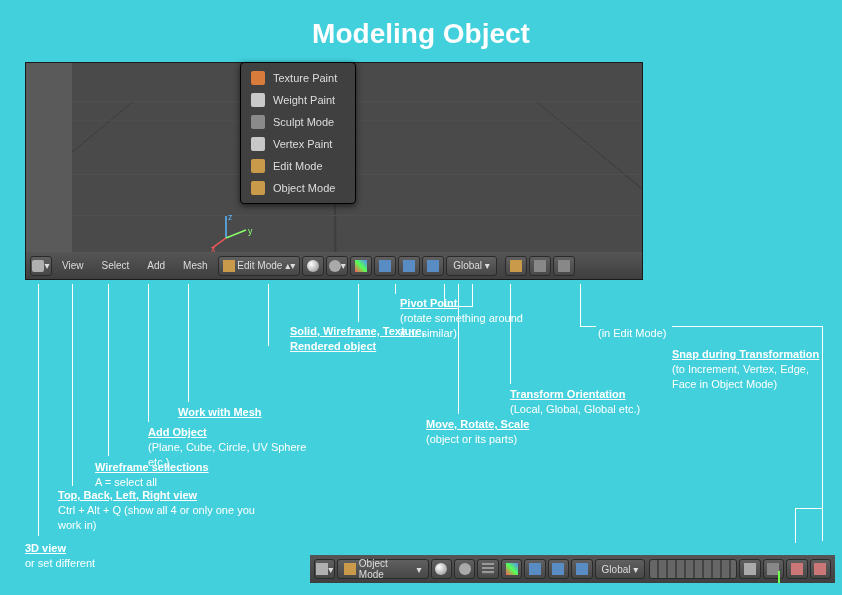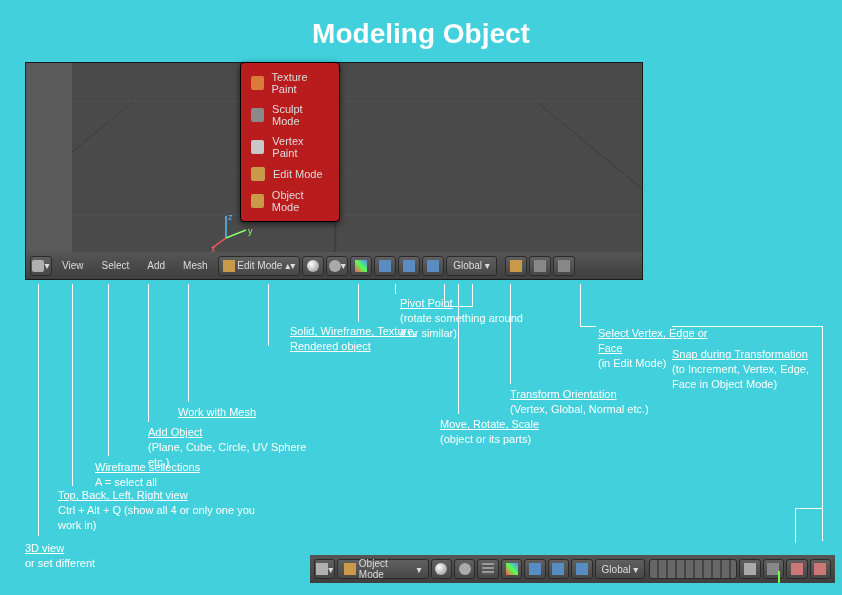--- a/index.html
+++ b/index.html
@@ -10,31 +10,31 @@
 .gridfloor::before{content:"";position:absolute;inset:0;background:
  linear-gradient(#555 1px,transparent 1px) 0 0/100% 38px,
  linear-gradient(90deg,#2a2a2a 1px,transparent 1px) 0 0/25% 100%;
  opacity:.4;transform:perspective(400px) rotateX(55deg) scale(2.2);transform-origin:50% 80%}
 .sidepanel{position:absolute;left:0;top:0;width:46px;height:190px;background:#5a5a5a}
 .axis{position:absolute;left:180px;top:145px;width:50px;height:50px}
 .axis .z{position:absolute;left:22px;top:4px;color:#5bb8ff;font-size:9px}
 .axis .y{position:absolute;left:42px;top:18px;color:#8bff6b;font-size:9px}
 .axis .x{position:absolute;left:5px;top:36px;color:#ff5b5b;font-size:9px}
 .axis svg{position:absolute;left:0;top:0}
-.dropdown{position:absolute;left:240px;top:62px;width:100px;background:#b91c1c;border:1px solid #000;border-radius:4px;box-shadow:0 2px 6px rgba(0,0,0,.6);padding:4px 0}
+.dropdown{position:absolute;left:240px;top:62px;width:116px;background:#404040;border:1px solid #000;border-radius:4px;box-shadow:0 2px 6px rgba(0,0,0,.6);padding:4px 0}
 .dropdown .item{display:flex;align-items:center;padding:4px 10px;color:#ddd;font-size:11px;cursor:pointer}
 .dropdown .ico{width:14px;height:14px;margin-right:8px;display:inline-block;border-radius:2px}
 .hdrbar{position:absolute;left:0;bottom:0;width:100%;height:27px;background:linear-gradient(#555,#3f3f3f);display:flex;align-items:center;font-size:11px;color:#d5d5d5;padding:0 4px;gap:2px}
 .hbtn{background:linear-gradient(#606060,#474747);border:1px solid #2a2a2a;border-radius:3px;height:20px;display:flex;align-items:center;padding:0 6px;color:#ddd;font-size:10px}
 .hbtn.sq{width:22px;padding:0;justify-content:center}
 .hbtn.txt{border:none;background:none;padding:0 8px}
 .hbtn .small-ico{width:12px;height:12px;display:inline-block}
 .spacer{width:4px}
 .annot{position:absolute;color:#fff;font-size:11px;line-height:1.35;max-width:180px}
-.annot .h{text-decoration:underline;font-weight:normal;display:block}
+.annot .h{text-decoration:underline;font-weight:bold;display:block}
 .annot .s{font-weight:normal}
 .vline{position:absolute;width:1px;background:#fff}
 .hline{position:absolute;height:1px;background:#fff}
 .bottombar{position:absolute;left:310px;bottom:12px;width:525px;height:28px;background:linear-gradient(#555,#3f3f3f);display:flex;align-items:center;padding:0 4px;gap:2px;font-size:10px;color:#ddd}
 .grn{position:absolute;right:55px;bottom:0;width:2px;height:12px;background:#6bff4a}
 </style>
 </head>
 <body>
 
 <div class="title">Modeling Object</div>
@@ -88,20 +88,24 @@
     <div class="hbtn sq">
         <span class="small-ico" style="background:#888"></span>
       </div>
   </div>
 </div>
 
 <div class="dropdown" id="dd">
     <div class="item">
       <span class="ico" style="background: rgb(217, 123, 58);"></span>
       <span>Texture Paint</span>
+    </div>
+    <div class="item">
+      <span class="ico" style="background: rgb(200, 200, 200);"></span>
+      <span>Weight Paint</span>
     </div>
     <div class="item">
       <span class="ico" style="background: rgb(138, 138, 138);"></span>
       <span>Sculpt Mode</span>
     </div>
     <div class="item">
       <span class="ico" style="background: rgb(200, 200, 200);"></span>
       <span>Vertex Paint</span>
     </div>
     <div class="item">
@@ -140,23 +144,23 @@
 <div class="annot" style="left:95px;top:460px"><span class="h">Wireframe sellections</span><span class="s">A = select all</span></div>
 <div class="annot" style="left:148px;top:425px"><span class="h">Add Object</span><span class="s">(Plane, Cube, Circle, UV Sphere etc.)</span></div>
 <div class="annot" style="left:178px;top:405px">
     <span class="h">Work with Mesh</span>
   </div>
 <div class="annot" style="left:222px;top:349px;max-width:200px"></div>
 <div class="annot" style="left:290px;top:324px;max-width:160px">
     <span class="h">Solid, Wireframe, Texture, Rendered object</span>
   </div>
 <div class="annot" style="left:400px;top:296px;max-width:130px"><span class="h">Pivot Point</span><span class="s">(rotate something around it or similar)</span></div>
-<div class="annot" style="left:440px;top:417px"><span class="h">Move, Rotate, Scale</span><span class="s">(object or its parts)</span></div>
-<div class="annot" style="left:510px;top:387px"><span class="h">Transform Orientation</span><span class="s">(Vertex, Global, Normal etc.)</span></div>
-<div class="annot" style="left:598px;top:326px;max-width:110px"><span class="h">Select Vertex, Edge or Face</span><span class="s">(in Edit Mode)</span></div>
+<div class="annot" style="left:426px;top:417px"><span class="h">Move, Rotate, Scale</span><span class="s">(object or its parts)</span></div>
+<div class="annot" style="left:510px;top:387px"><span class="h">Transform Orientation</span><span class="s">(Local, Global, Global etc.)</span></div>
+<div class="annot" style="left:598px;top:326px;max-width:110px"><span class="s">(in Edit Mode)</span></div>
 <div class="annot" style="left:672px;top:347px;max-width:160px"><span class="h">Snap during Transformation</span><span class="s">(to Increment, Vertex, Edge, Face in Object Mode)</span></div>
 
 <div class="bottombar">
   <div class="hbtn sq"><span class="small-ico" style="background:#b0b0b0"></span>▾</div>
   <div class="hbtn"><span class="small-ico" style="background:#c99a4a"></span>&nbsp;<span>Object Mode</span>&nbsp;▾</div>
   <div class="hbtn sq">
       <span class="small-ico" style="background:radial-gradient(circle at 35% 35%,#fff,#888);border-radius:50%"></span>
     </div>
   <div class="hbtn sq">
       <span class="small-ico" style="background:#aaa;border-radius:50%"></span>

